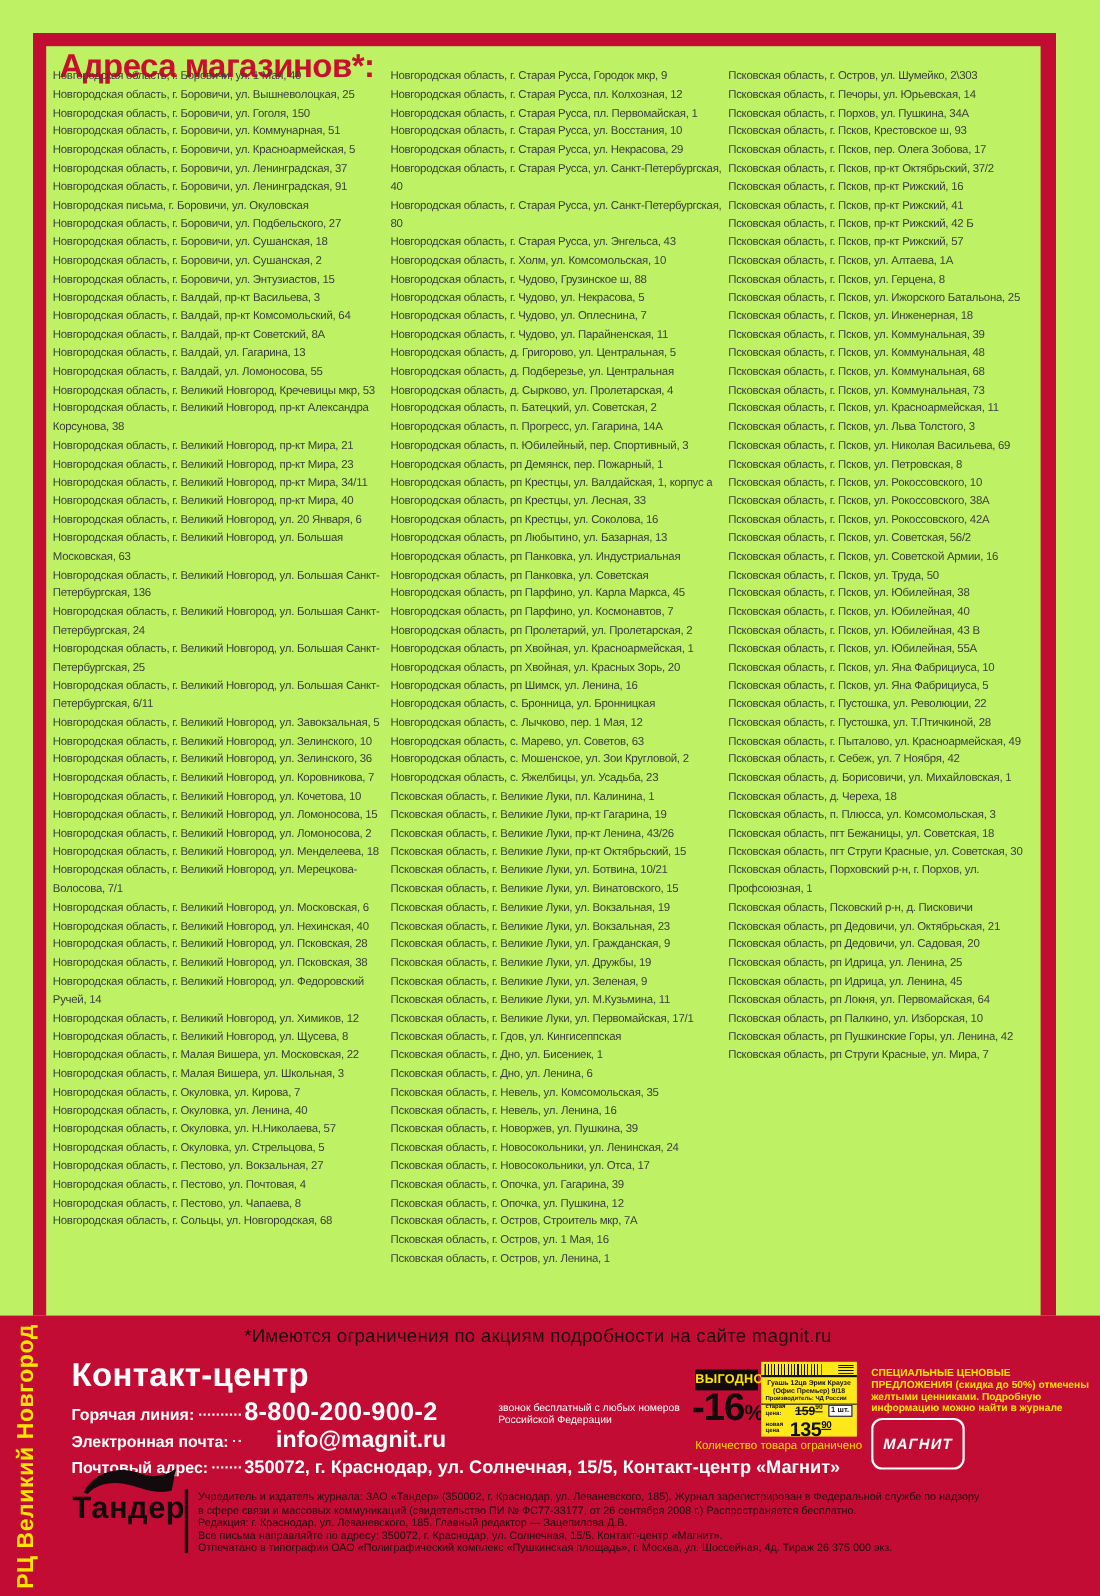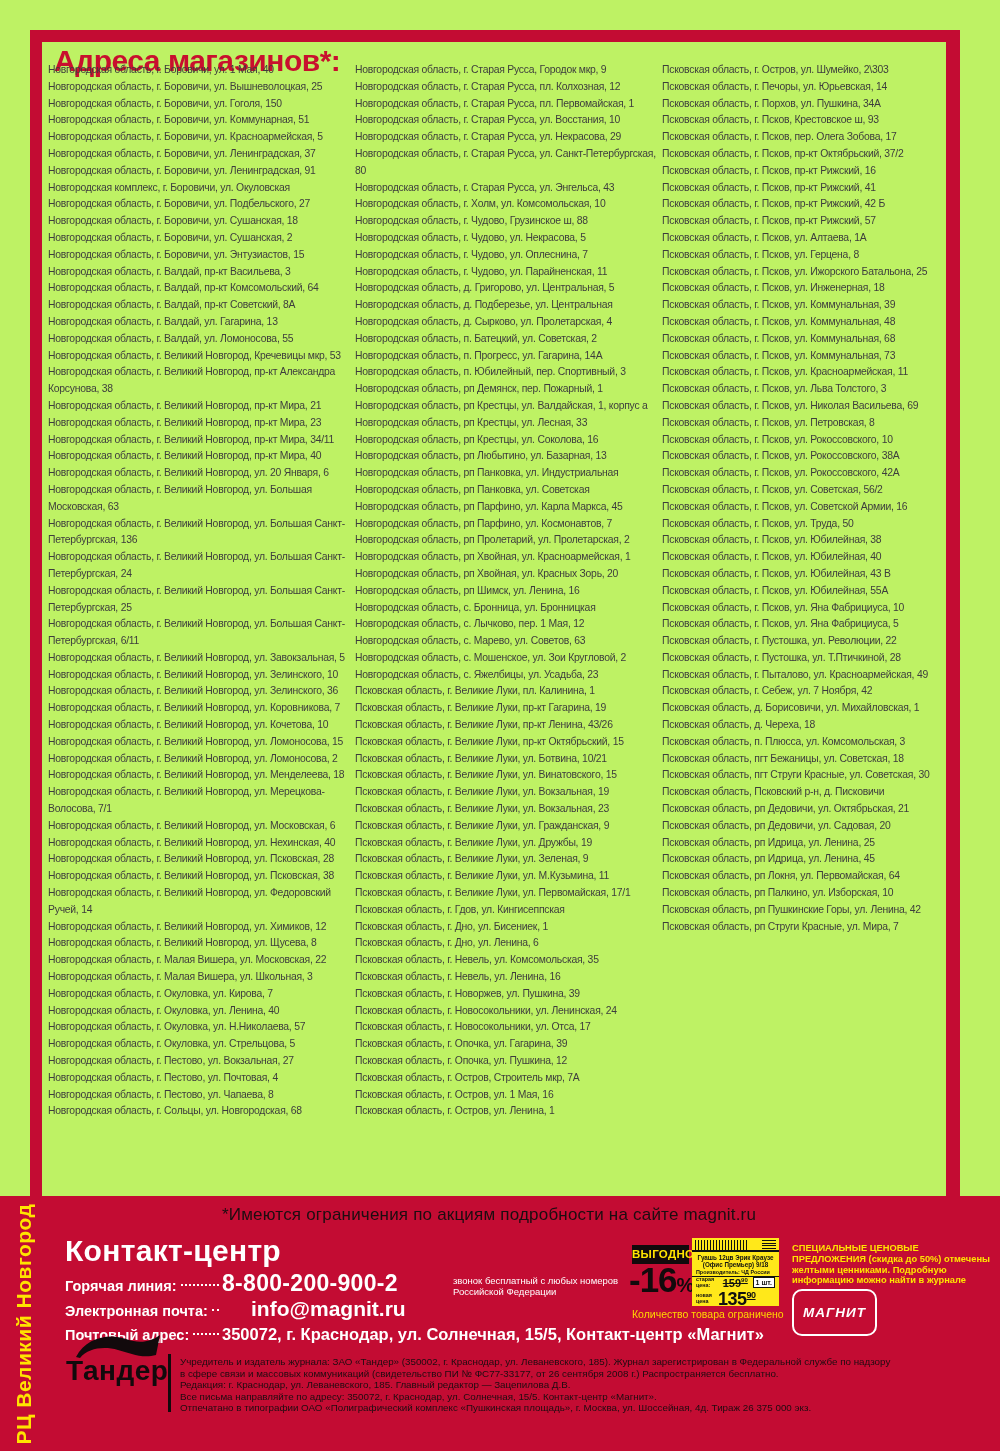--- a/index.html
+++ b/index.html
@@ -77,21 +77,21 @@
 
   <div class="columns">
     <div class="col">
         <div class="addr-line">Новгородская область, г. Боровичи, ул. 1 Мая, 40</div>
         <div class="addr-line">Новгородская область, г. Боровичи, ул. Вышневолоцкая, 25</div>
         <div class="addr-line">Новгородская область, г. Боровичи, ул. Гоголя, 150</div>
         <div class="addr-line">Новгородская область, г. Боровичи, ул. Коммунарная, 51</div>
         <div class="addr-line">Новгородская область, г. Боровичи, ул. Красноармейская, 5</div>
         <div class="addr-line">Новгородская область, г. Боровичи, ул. Ленинградская, 37</div>
         <div class="addr-line">Новгородская область, г. Боровичи, ул. Ленинградская, 91</div>
-        <div class="addr-line">Новгородская комплекс, г. Боровичи, ул. Окуловская</div>
+        <div class="addr-line">Новгородская письма, г. Боровичи, ул. Окуловская</div>
         <div class="addr-line">Новгородская область, г. Боровичи, ул. Подбельского, 27</div>
         <div class="addr-line">Новгородская область, г. Боровичи, ул. Сушанская, 18</div>
         <div class="addr-line">Новгородская область, г. Боровичи, ул. Сушанская, 2</div>
         <div class="addr-line">Новгородская область, г. Боровичи, ул. Энтузиастов, 15</div>
         <div class="addr-line">Новгородская область, г. Валдай, пр-кт Васильева, 3</div>
         <div class="addr-line">Новгородская область, г. Валдай, пр-кт Комсомольский, 64</div>
         <div class="addr-line">Новгородская область, г. Валдай, пр-кт Советский, 8А</div>
         <div class="addr-line">Новгородская область, г. Валдай, ул. Гагарина, 13</div>
         <div class="addr-line">Новгородская область, г. Валдай, ул. Ломоносова, 55</div>
         <div class="addr-line">Новгородская область, г. Великий Новгород, Кречевицы мкр, 53</div>
@@ -132,20 +132,21 @@
         <div class="addr-line">Новгородская область, г. Пестово, ул. Почтовая, 4</div>
         <div class="addr-line">Новгородская область, г. Пестово, ул. Чапаева, 8</div>
         <div class="addr-line">Новгородская область, г. Сольцы, ул. Новгородская, 68</div>
       </div>
     <div class="col">
         <div class="addr-line">Новгородская область, г. Старая Русса, Городок мкр, 9</div>
         <div class="addr-line">Новгородская область, г. Старая Русса, пл. Колхозная, 12</div>
         <div class="addr-line">Новгородская область, г. Старая Русса, пл. Первомайская, 1</div>
         <div class="addr-line">Новгородская область, г. Старая Русса, ул. Восстания, 10</div>
         <div class="addr-line">Новгородская область, г. Старая Русса, ул. Некрасова, 29</div>
+        <div class="addr-line">Новгородская область, г. Старая Русса, ул. Санкт-Петербургская, 40</div>
         <div class="addr-line">Новгородская область, г. Старая Русса, ул. Санкт-Петербургская, 80</div>
         <div class="addr-line">Новгородская область, г. Старая Русса, ул. Энгельса, 43</div>
         <div class="addr-line">Новгородская область, г. Холм, ул. Комсомольская, 10</div>
         <div class="addr-line">Новгородская область, г. Чудово, Грузинское ш, 88</div>
         <div class="addr-line">Новгородская область, г. Чудово, ул. Некрасова, 5</div>
         <div class="addr-line">Новгородская область, г. Чудово, ул. Оплеснина, 7</div>
         <div class="addr-line">Новгородская область, г. Чудово, ул. Парайненская, 11</div>
         <div class="addr-line">Новгородская область, д. Григорово, ул. Центральная, 5</div>
         <div class="addr-line">Новгородская область, д. Подберезье, ул. Центральная</div>
         <div class="addr-line">Новгородская область, д. Сырково, ул. Пролетарская, 4</div>
@@ -234,20 +235,21 @@
         <div class="addr-line">Псковская область, г. Псков, ул. Яна Фабрициуса, 5</div>
         <div class="addr-line">Псковская область, г. Пустошка, ул. Революции, 22</div>
         <div class="addr-line">Псковская область, г. Пустошка, ул. Т.Птичкиной, 28</div>
         <div class="addr-line">Псковская область, г. Пыталово, ул. Красноармейская, 49</div>
         <div class="addr-line">Псковская область, г. Себеж, ул. 7 Ноября, 42</div>
         <div class="addr-line">Псковская область, д. Борисовичи, ул. Михайловская, 1</div>
         <div class="addr-line">Псковская область, д. Череха, 18</div>
         <div class="addr-line">Псковская область, п. Плюсса, ул. Комсомольская, 3</div>
         <div class="addr-line">Псковская область, пгт Бежаницы, ул. Советская, 18</div>
         <div class="addr-line">Псковская область, пгт Струги Красные, ул. Советская, 30</div>
+        <div class="addr-line">Псковская область, Порховский р-н, г. Порхов, ул. Профсоюзная, 1</div>
         <div class="addr-line">Псковская область, Псковский р-н, д. Писковичи</div>
         <div class="addr-line">Псковская область, рп Дедовичи, ул. Октябрьская, 21</div>
         <div class="addr-line">Псковская область, рп Дедовичи, ул. Садовая, 20</div>
         <div class="addr-line">Псковская область, рп Идрица, ул. Ленина, 25</div>
         <div class="addr-line">Псковская область, рп Идрица, ул. Ленина, 45</div>
         <div class="addr-line">Псковская область, рп Локня, ул. Первомайская, 64</div>
         <div class="addr-line">Псковская область, рп Палкино, ул. Изборская, 10</div>
         <div class="addr-line">Псковская область, рп Пушкинские Горы, ул. Ленина, 42</div>
         <div class="addr-line">Псковская область, рп Струги Красные, ул. Мира, 7</div>
       </div>

